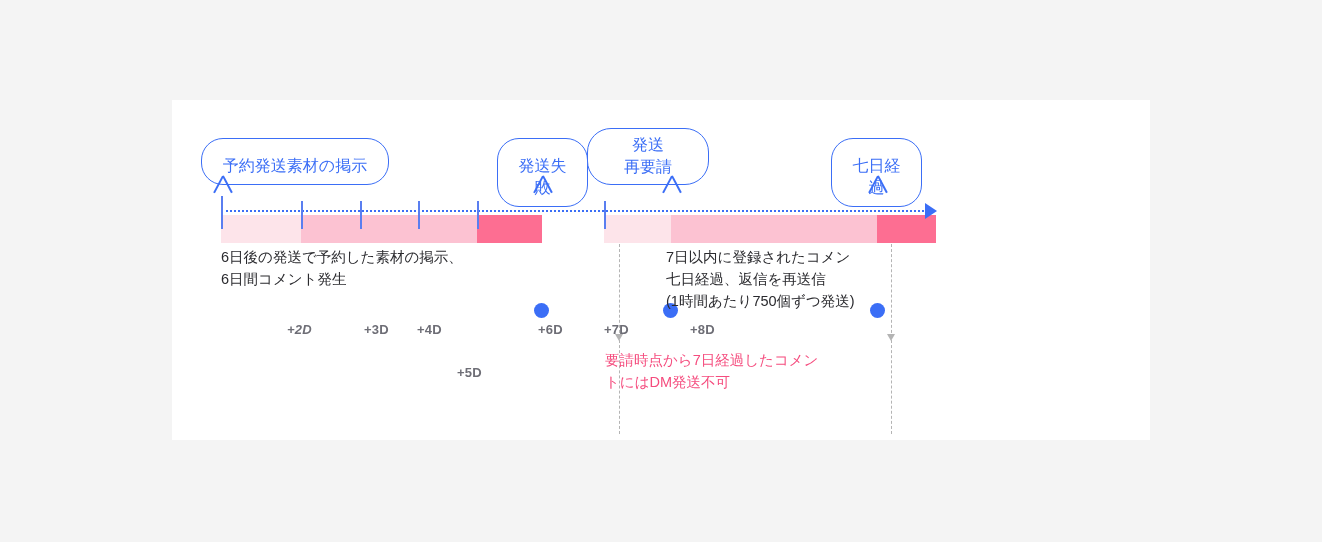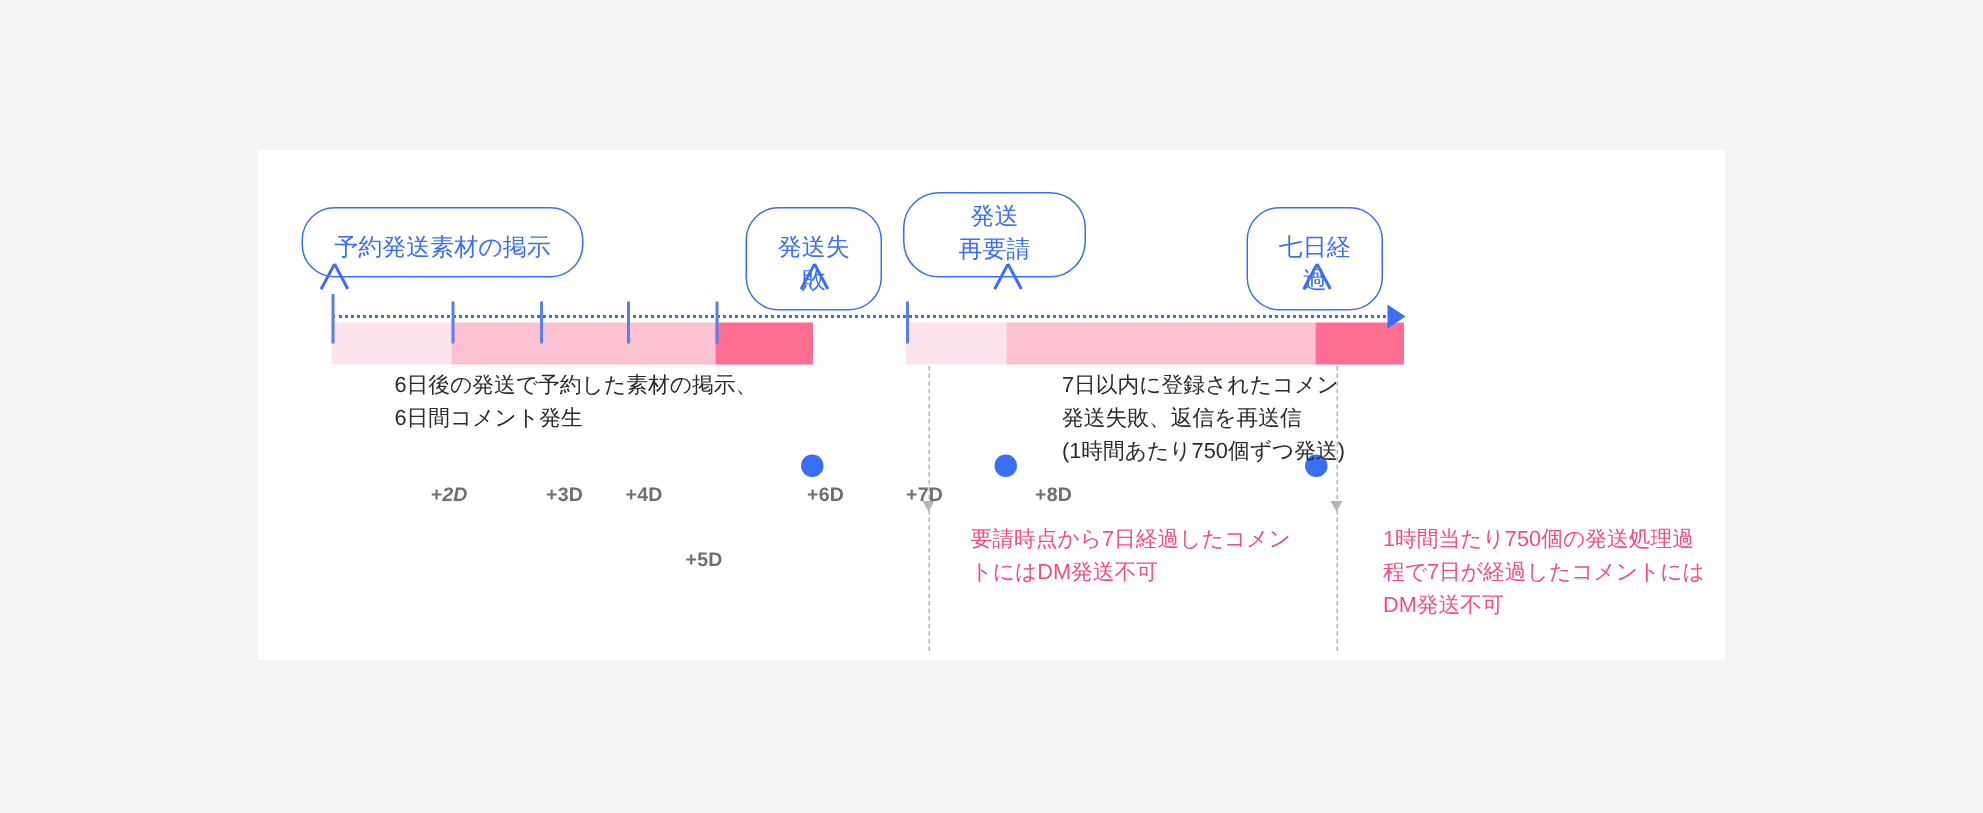--- a/index.html
+++ b/index.html
@@ -102,21 +102,20 @@
     left: 4px;
   }
 
   
   .note {
     position: absolute;
     font-size: 14.5px;
     line-height: 22px;
     color: #2a2a2e;
     white-space: pre-line;
-    margin-left: 42px;
   }
   .note.warn { color: #f54c7e; }
 
   
   .dropper {
     position: absolute;
     width: 0;
     border-left: 1.5px dashed #b4b4b4;
   }
   .dropper-head {
@@ -168,48 +167,45 @@
       <i class="r"></i>
   </div>
 
   <div class="bubble" style="left:325px; top:38px; width:91px;">発送失敗</div>
   <div class="tail" style="left:360px; top:76px;">
     <u></u>
       <i class="l"></i>
       <i class="r"></i>
   </div>
 
-  <div class="bubble two-line" style="left:430px; top:28px; width:122px;">発送
+  <div class="bubble two-line" style="left:415px; top:28px; width:122px;">発送
 再要請</div>
   <div class="tail" style="left:489px; top:76px;">
     <u></u>
       <i class="l"></i>
       <i class="r"></i>
   </div>
 
   <div class="bubble" style="left:659px; top:38px; width:91px;">七日経過</div>
   <div class="tail" style="left:695px; top:76px;">
     <u></u>
       <i class="l"></i>
       <i class="r"></i>
   </div>
 
   <div class="note" style="left:49px; top:146px; width:310px;">6日後の発送で予約した素材の掲示、
 6日間コメント発生</div>
 
   <div class="note" style="left:494px; top:146px; width:230px;">7日以内に登録されたコメン
-発送失敗、返信を再送信
+七日経過、返信を再送信
 (1時間あたり750個ずつ発送)</div>
 
   <div class="dropper" style="left:447px; top:144px; height:190px;"></div>
   <div class="dropper-head" style="left:443px; top:234px;"></div>
 
   <div class="dropper" style="left:719px; top:144px; height:190px;"></div>
   <div class="dropper-head" style="left:715px; top:234px;"></div>
 
   <div class="note warn" style="left:433px; top:249px; width:265px;">要請時点から7日経過したコメン
 トにはDM発送不可</div>
 
-  <div class="note warn" style="left:708px; top:249px; width:255px;">1時間当たり750個の発送処理過
-程で7日が経過したコメントには
-DM発送不可</div>
 
 </div>
 
 </body></html>

